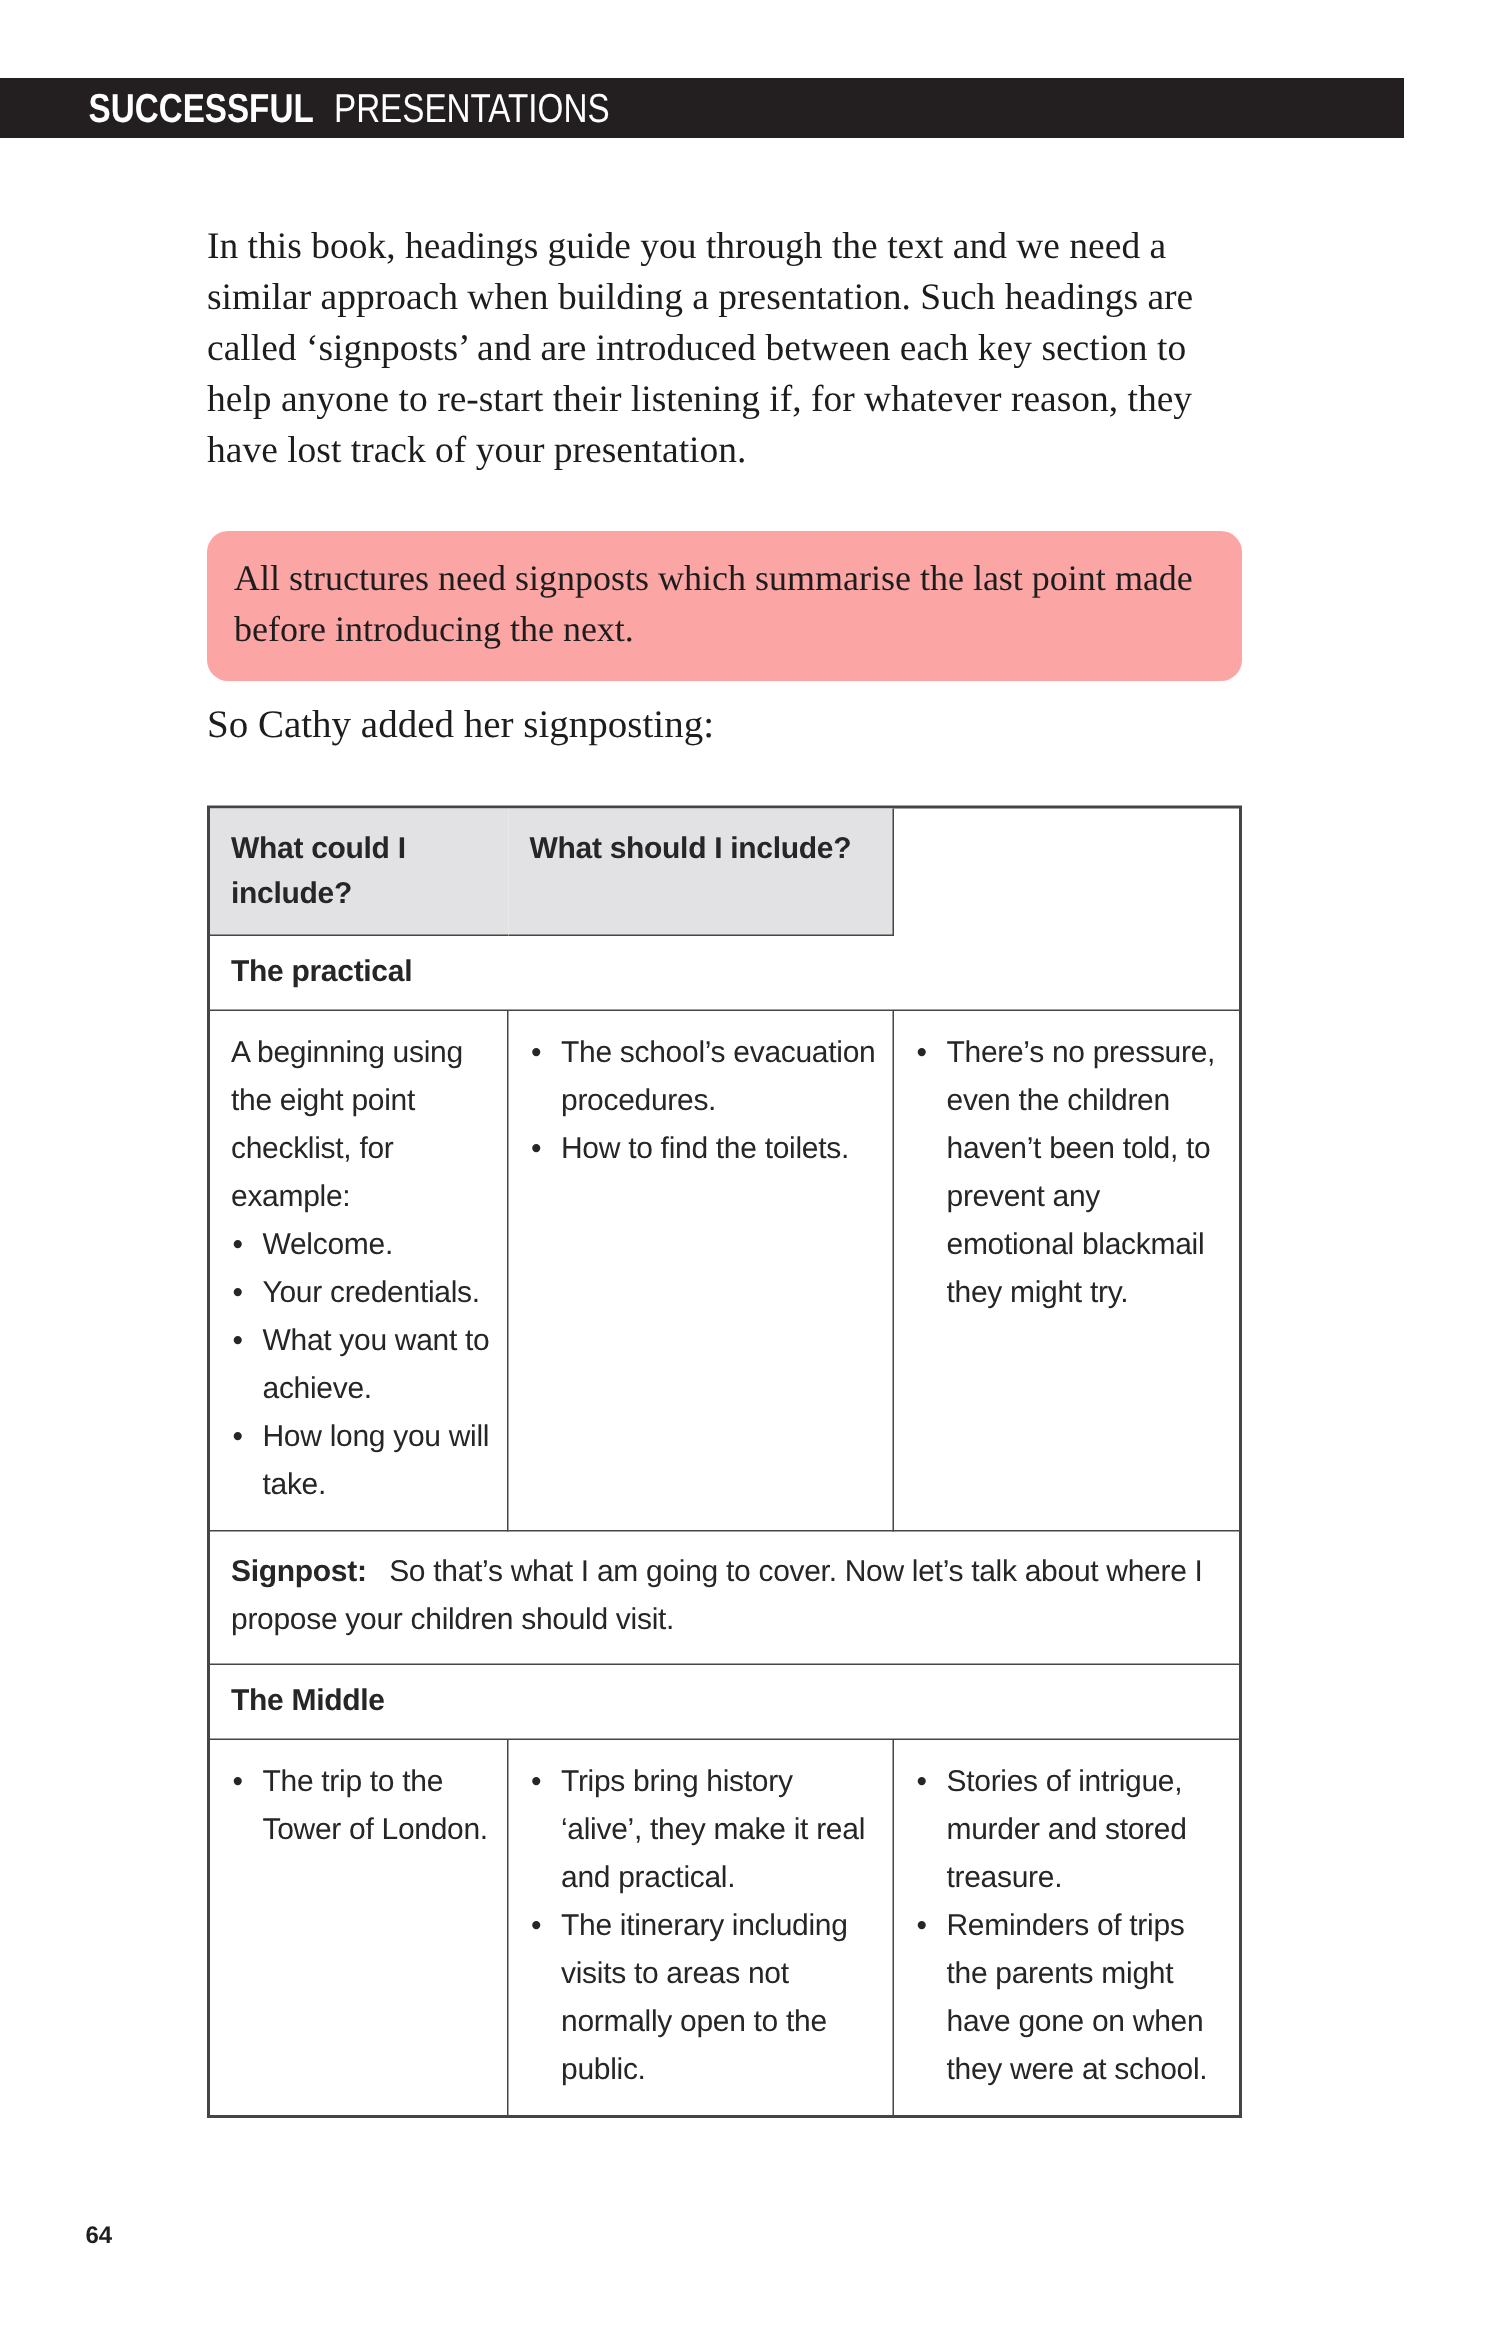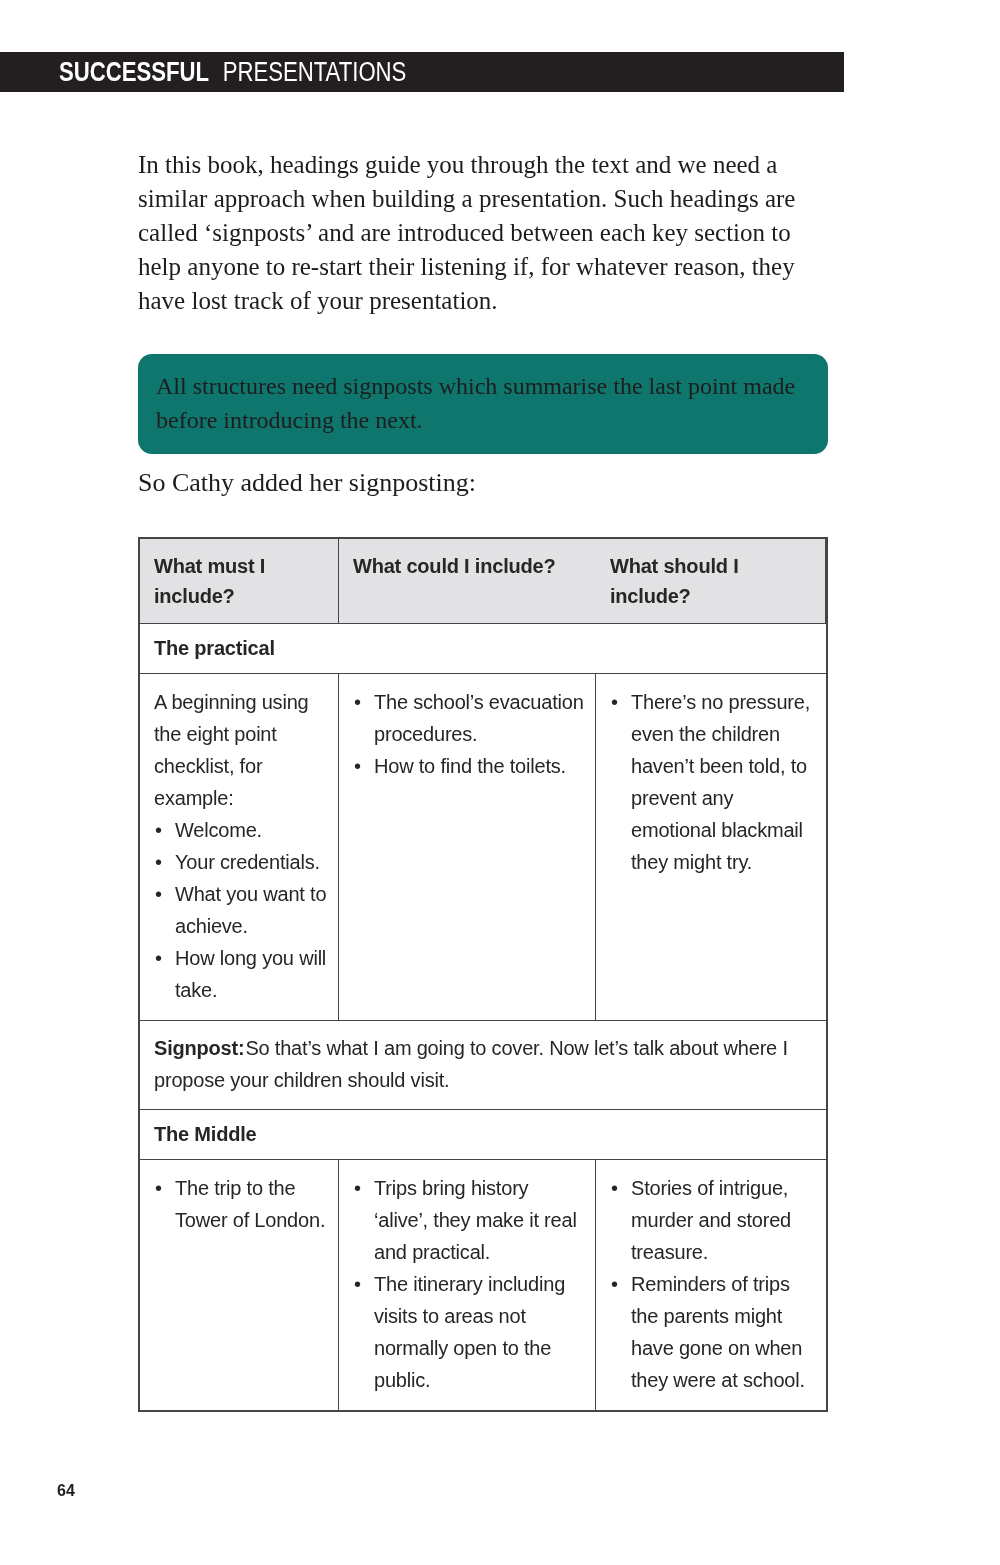--- a/index.html
+++ b/index.html
@@ -1,38 +1,38 @@
 <!DOCTYPE html>
 <html><head>
 <meta charset="utf-8">
 <style>
   html,body{margin:0;padding:0;}
   body{
     width:1000px;height:1565px;background:#ffffff;position:relative;
     font-family:"Liberation Sans",sans-serif;color:#232323;overflow:hidden;
   }
   .black-bar{
-    position:absolute;left:0;top:52px;width:844px;height:40px;
+    position:absolute;left:0;top:52px;width:936px;height:40px;
     background:#231f20;display:flex;align-items:center;
   }
   .bar-text{
     padding-left:72px;color:#ffffff;font-size:27px;line-height:40px;
     letter-spacing:0px;white-space:nowrap;
     transform:scaleX(0.82);transform-origin:left center;
   }
   .bar-text .bold{font-weight:bold;}
   .bar-text .light{font-weight:normal;margin-left:9px;}
   .content{position:absolute;left:138px;top:0;width:700px;}
   .intro{
     position:absolute;top:148px;left:0;width:696px;margin:0;
     font-family:"Liberation Serif",serif;font-size:25px;line-height:34px;color:#1d1d1d;
   }
   .callout{
     position:absolute;top:354px;left:0;width:690px;box-sizing:border-box;
-    background:#0f766e;border-radius:14px;padding:15px 24px 17px 18px;
+    background:#fca5a5;border-radius:14px;padding:15px 24px 17px 18px;
   }
   .callout p{
     margin:0;font-family:"Liberation Serif",serif;font-size:24px;line-height:34px;color:#1d1d1d;
   }
   .lead-in{
     position:absolute;top:466px;left:0;margin:0;
     font-family:"Liberation Serif",serif;font-size:26px;line-height:34px;color:#1d1d1d;
   }
   .ptable{
     position:absolute;top:537px;left:0;width:686px;
@@ -54,21 +54,21 @@
   .cell{
     padding:12px 10px 14px 14px;
     border-right:1px solid #454547;border-bottom:1px solid #454547;
   }
   .cell.c3{border-right:none;}
   .cell.last{border-bottom:none;}
   .signpost{
     grid-column:1 / -1;padding:11px 14px 13px 14px;
     border-bottom:1px solid #454547;
   }
-  .signpost .sp-label{font-weight:bold;margin-right:1px;}
+  .signpost .sp-label{font-weight:bold;margin-right:15px;}
   .cell-item{position:relative;}
   .cell-item.bullet{padding-left:21px;}
   .bullet-glyph{position:absolute;left:1px;top:0;}
   .page-number{
     position:absolute;left:57px;top:1482px;
     font-size:16px;font-weight:bold;color:#1f1f1f;
   }
 </style>
 </head>
 <body>
@@ -83,21 +83,20 @@
 <div class="content">
   <p class="intro">In this book, headings guide you through the text and we need a similar approach when building a presentation. Such headings are called ‘signposts’ and are introduced between each key section to help anyone to re-start their listening if, for whatever reason, they have lost track of your presentation.</p>
 
   <div class="callout">
     <p>All structures need signposts which summarise the last point made before introducing the next.</p>
   </div>
 
   <p class="lead-in">So Cathy added her signposting:</p>
 
   <div class="ptable">
-    <div class="th c1">What must I include?</div>
     <div class="th c3">What could I include?</div>
     <div class="th c2">What should I include?</div>
 
     <div class="slabel">The practical</div>
 
     <div class="cell c1">
         <div class="cell-item"><span>A beginning using the eight point checklist, for example:</span></div>
         <div class="cell-item bullet"><span class="bullet-glyph">•</span><span>Welcome.</span></div>
         <div class="cell-item bullet"><span class="bullet-glyph">•</span><span>Your credentials.</span></div>
         <div class="cell-item bullet"><span class="bullet-glyph">•</span><span>What you want to achieve.</span></div>

